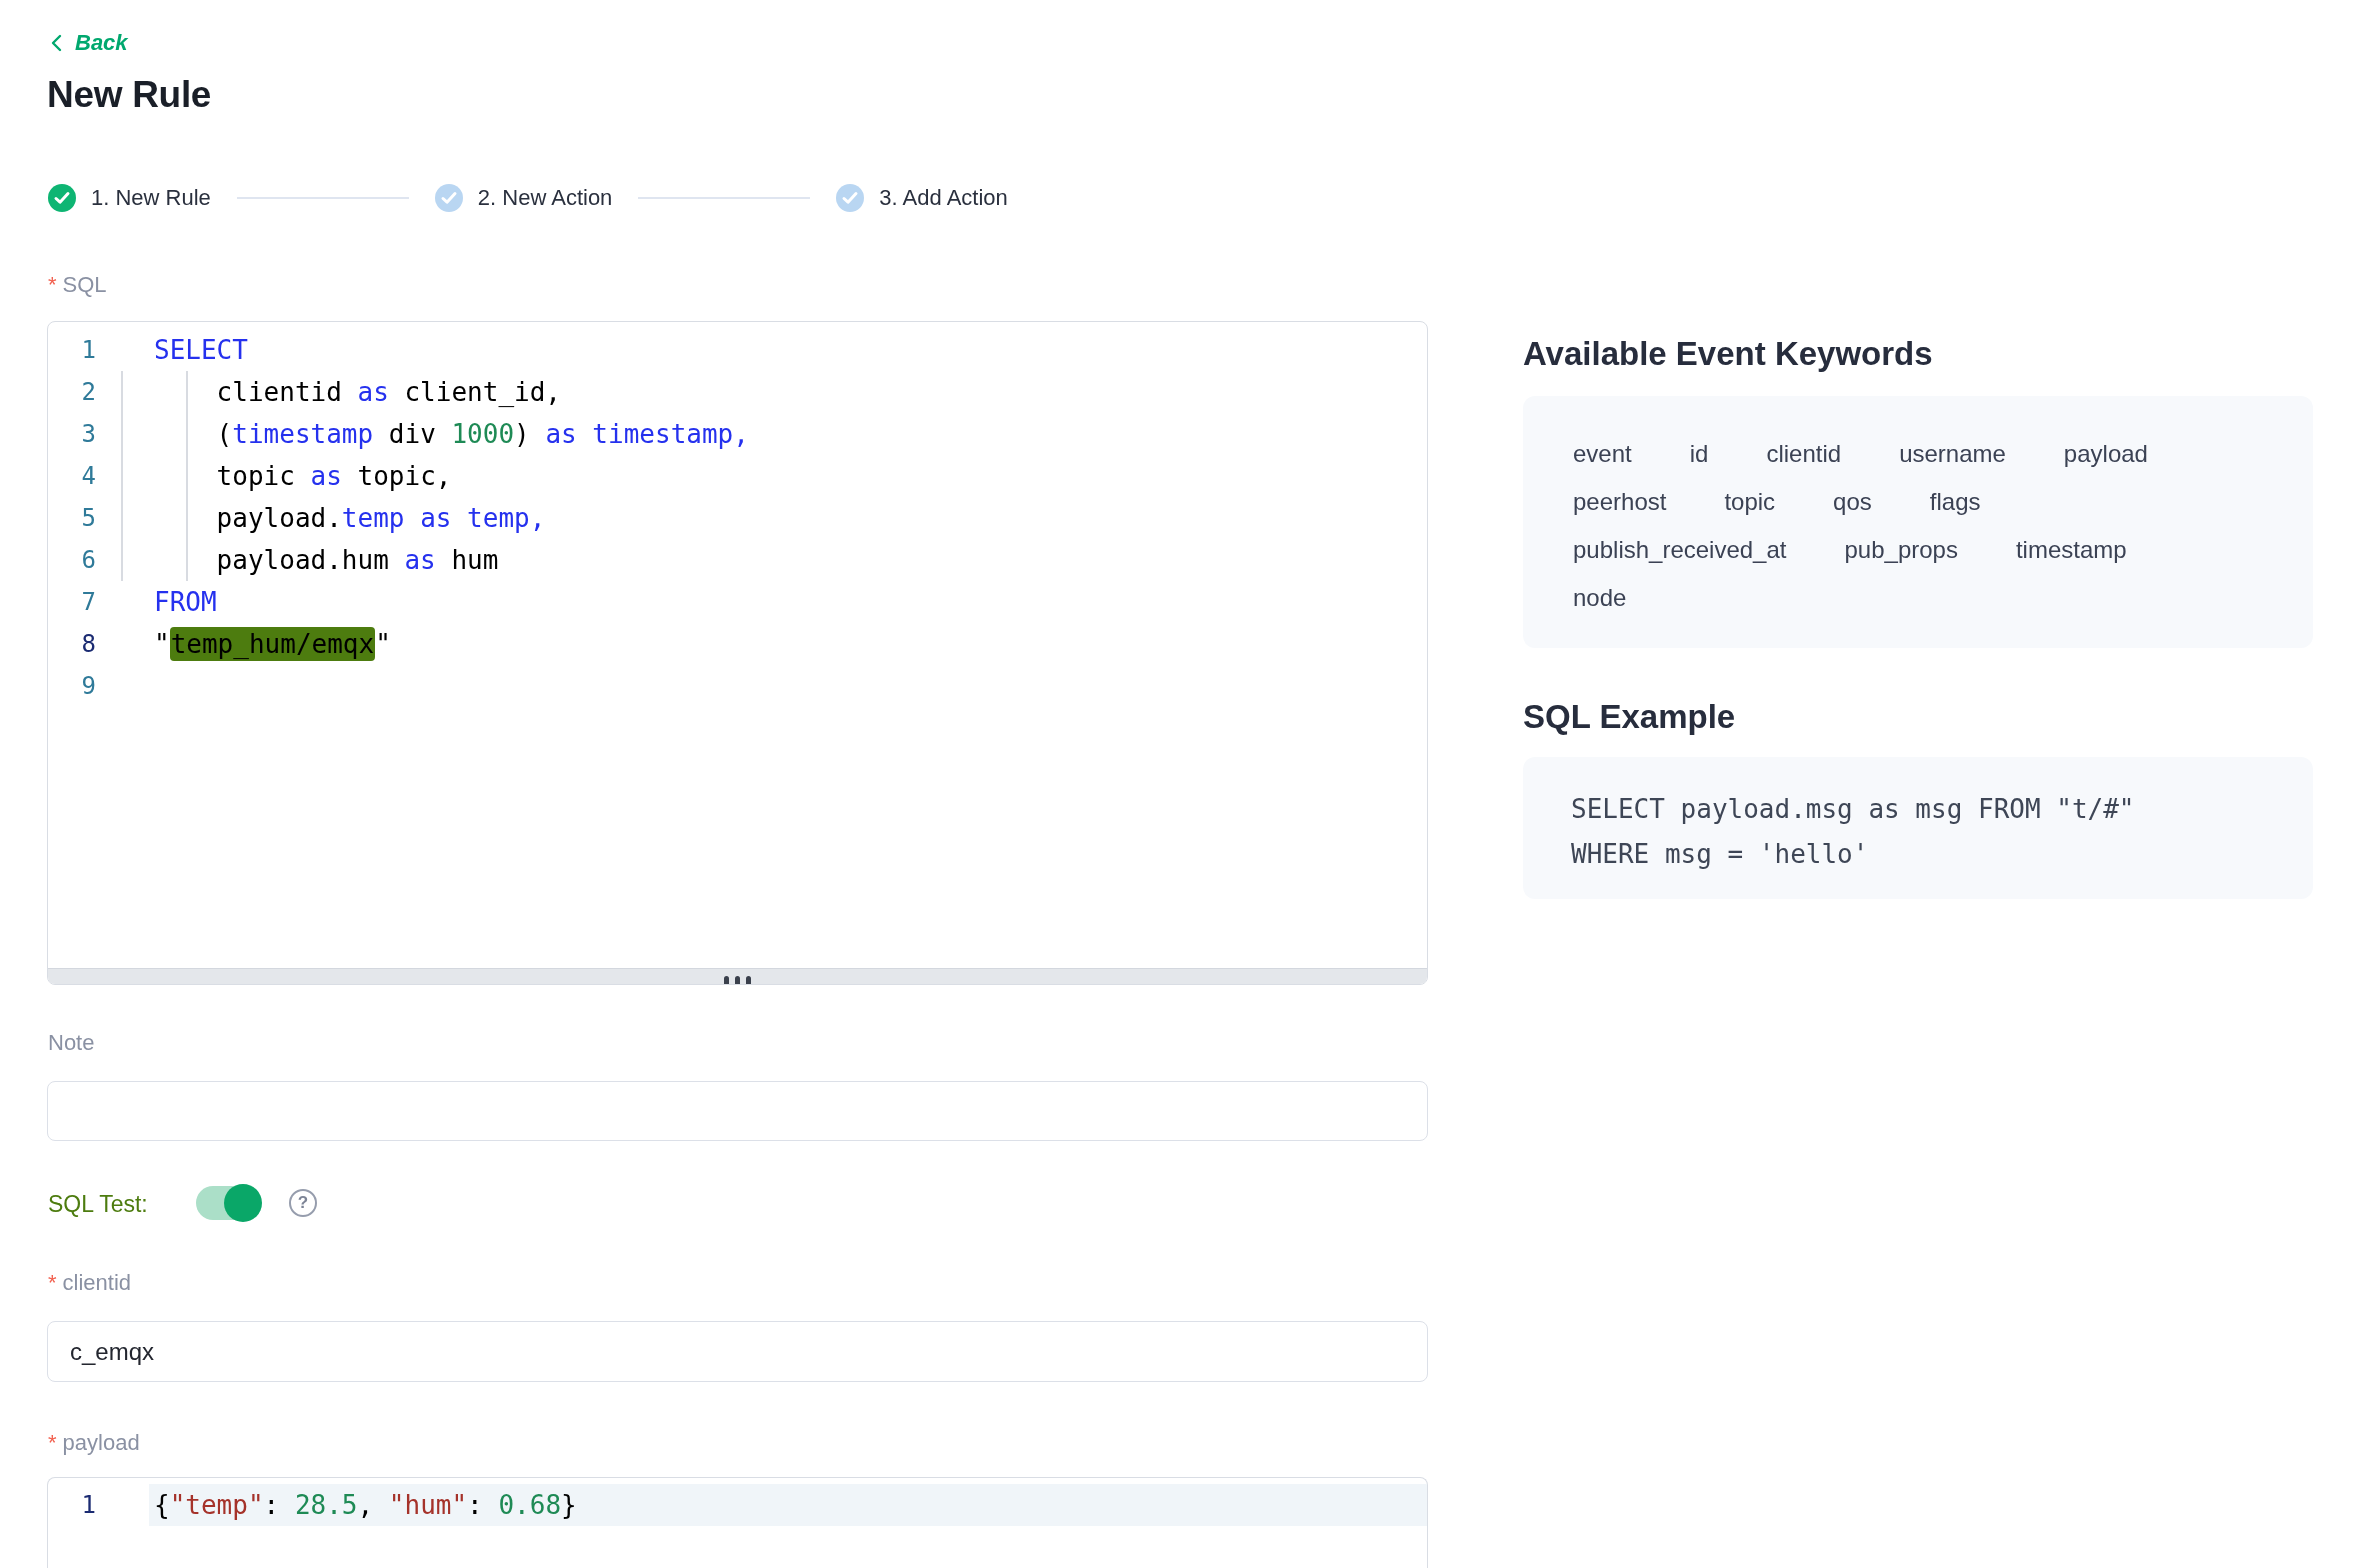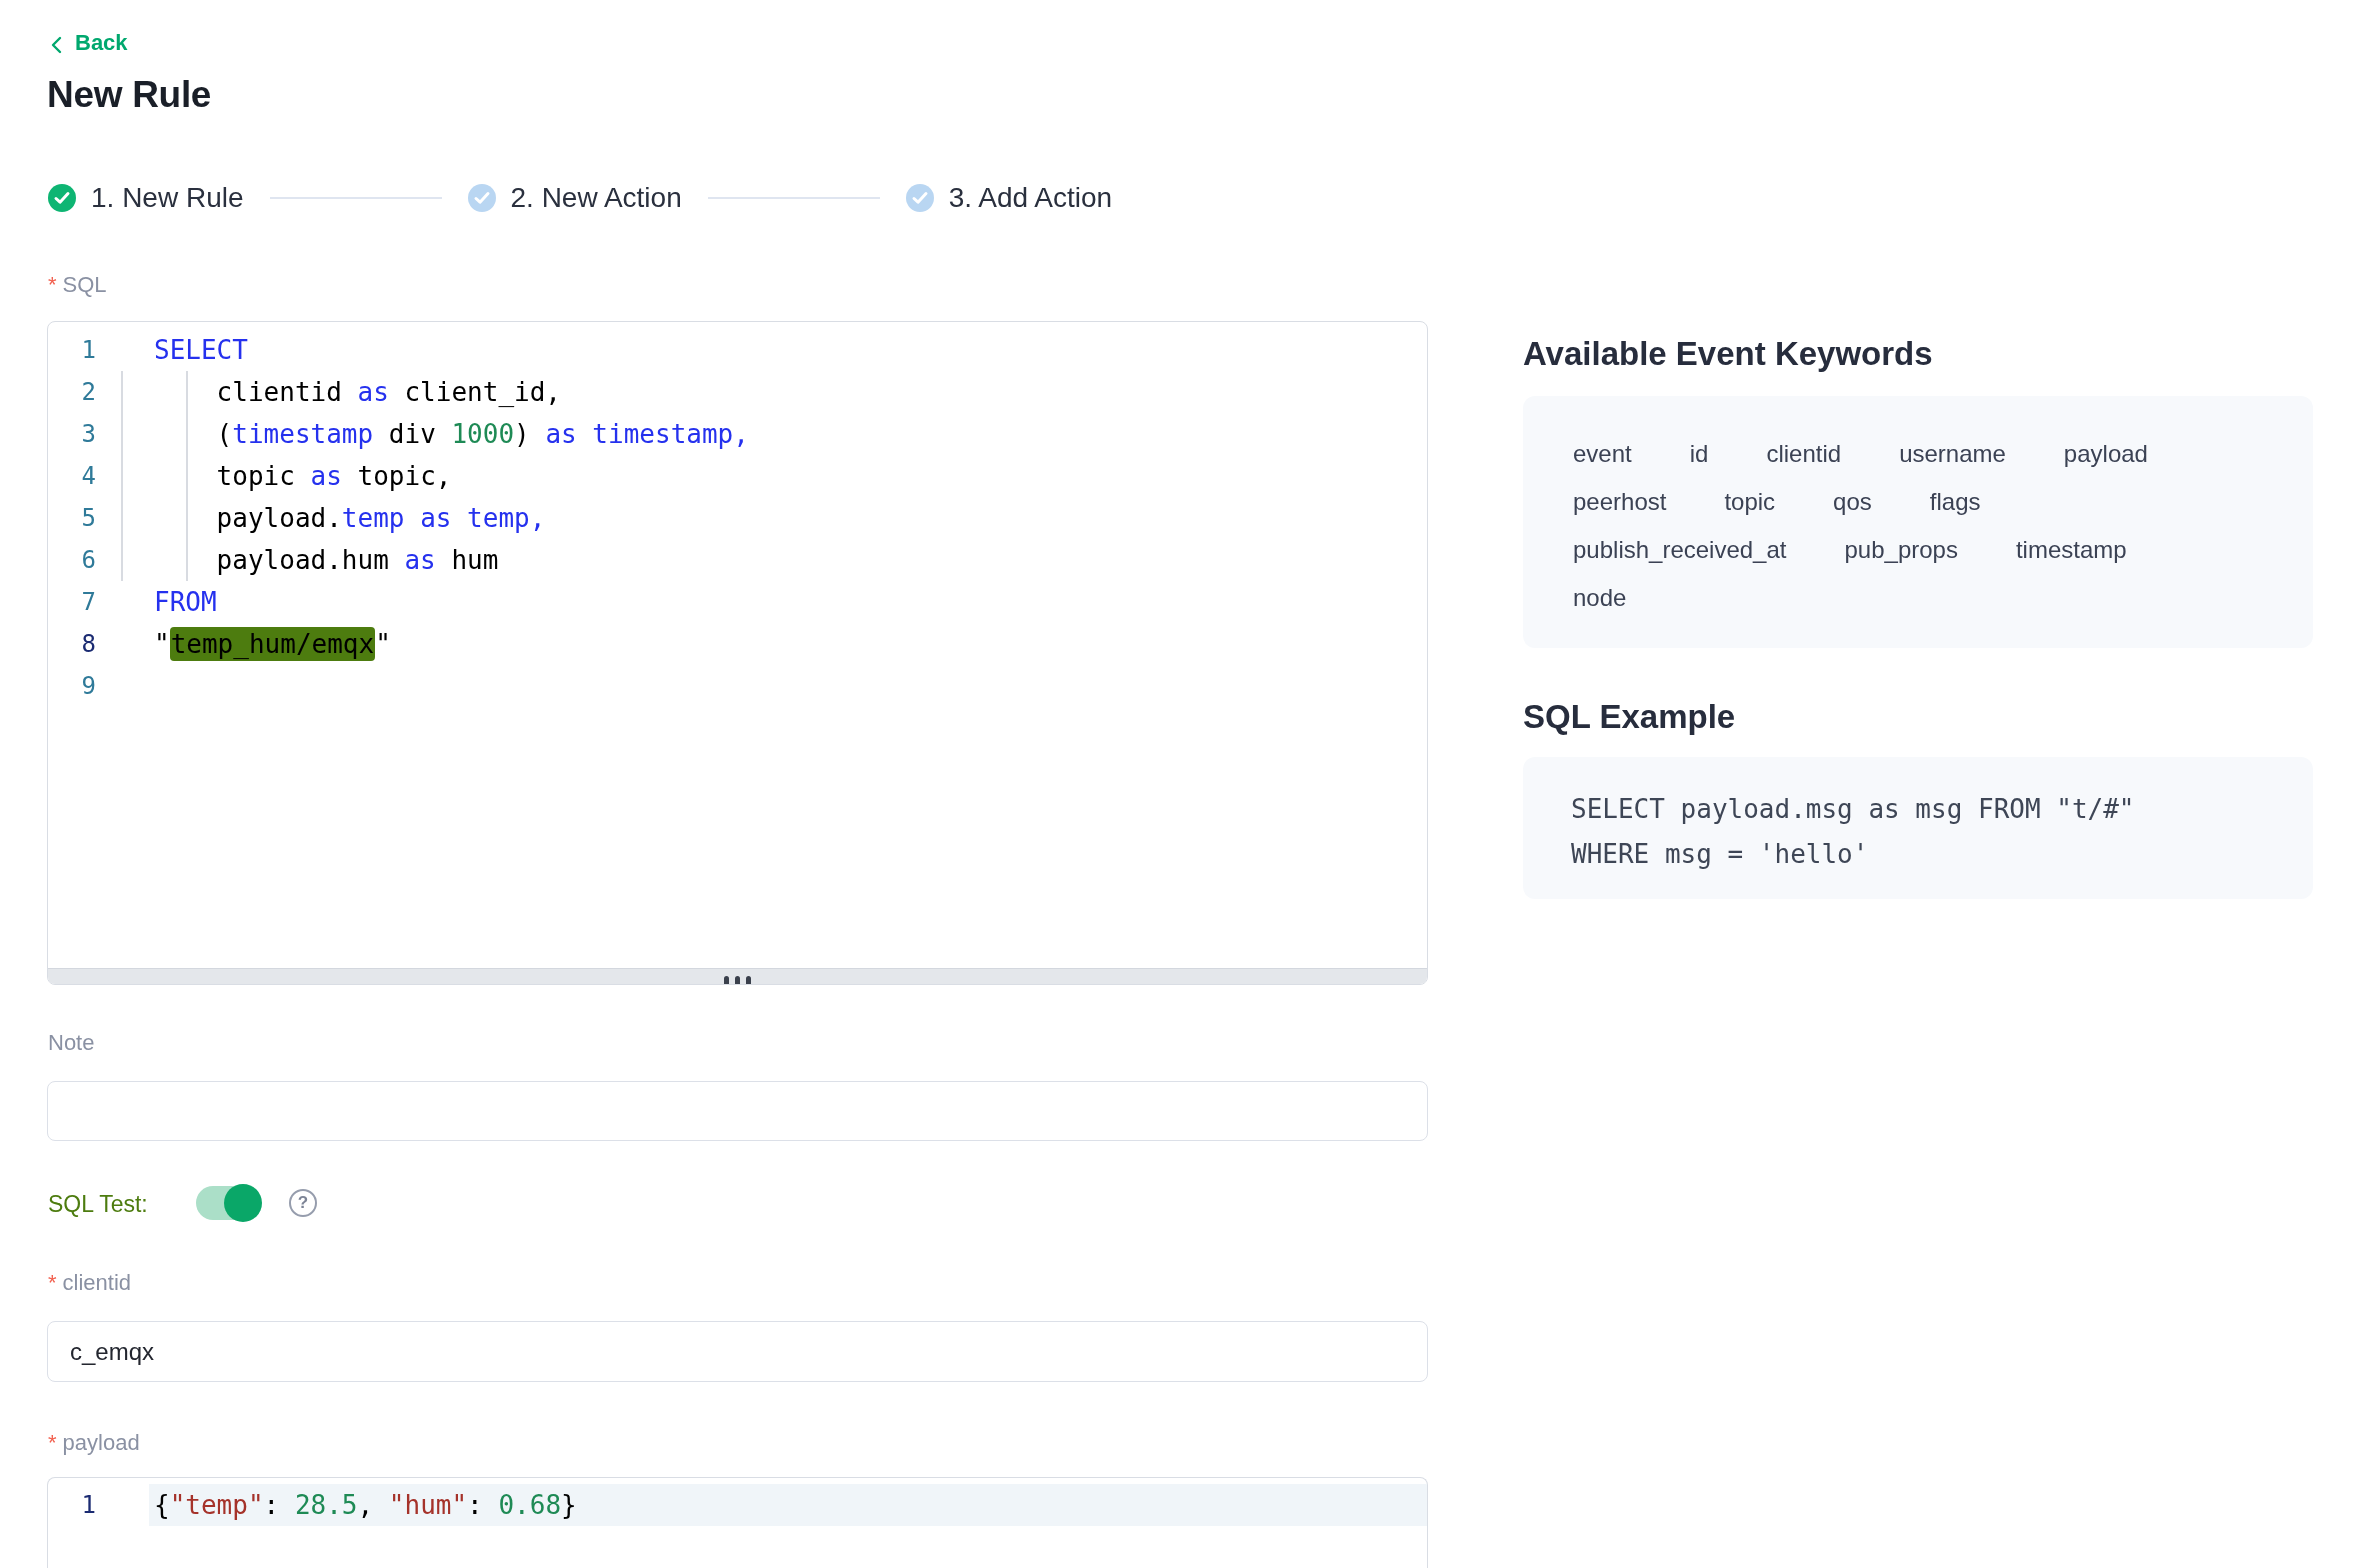--- a/index.html
+++ b/index.html
@@ -5,32 +5,32 @@
   html,body{margin:0;padding:0;}
   body{
     width:2356px;height:1568px;position:relative;overflow:hidden;
     background:#ffffff;
     font-family:"Liberation Sans", sans-serif;
     color:#1b202b;
   }
   .abs{position:absolute;}
 
   
-  .back{left:48px;top:30px;display:flex;align-items:flex-end;gap:9px;cursor:pointer;text-decoration:none;}
+  .back{left:48px;top:30px;display:flex;align-items:center;gap:9px;cursor:pointer;text-decoration:none;font-style:italic;}
   .back svg{display:block;}
   .back-label{color:#00a86e;font-size:22px;font-weight:600;}
   .page-title{left:47px;top:74px;font-size:37px;font-weight:700;color:#1a1f28;letter-spacing:-0.3px;}
 
   
   .stepper{left:48px;top:182px;display:flex;align-items:center;height:32px;}
   .step{display:flex;align-items:center;gap:15px;}
   .step-circle{width:28px;height:28px;border-radius:50%;display:flex;align-items:center;justify-content:center;}
   .step-circle.done{background:#0eb573;}
   .step-circle.pending{background:#b9d6f2;}
-  .step-label{font-size:28px;color:#2a303e;font-weight:500;white-space:nowrap;}
+  .step-label{font-size:22px;color:#2a303e;font-weight:500;white-space:nowrap;}
   .step-line{width:172px;height:2px;background:#dfe5f0;margin:0 26px;}
 
   
   .field-label{font-size:22px;color:#8a91a3;}
   .req{color:#f2604f;margin-right:6px;}
 
   
   .editor{
     left:47px;width:1381px;background:#ffffff;
     border:1px solid #d9dde4;border-radius:8px;

